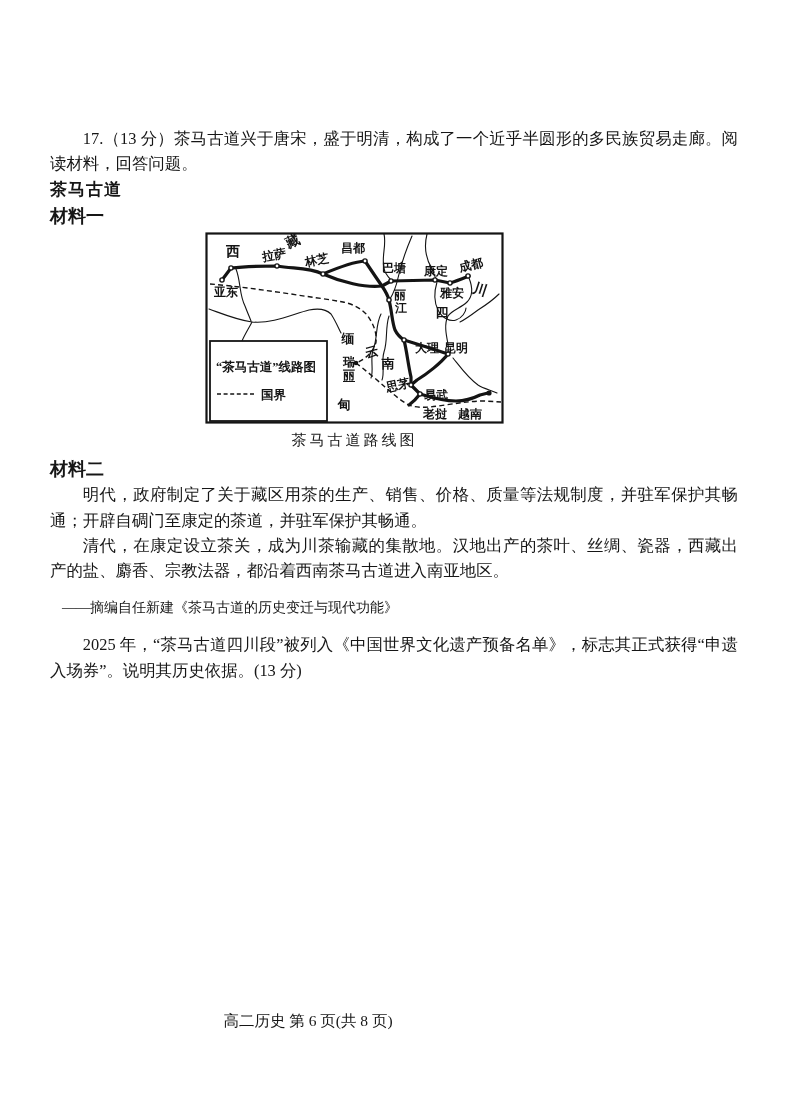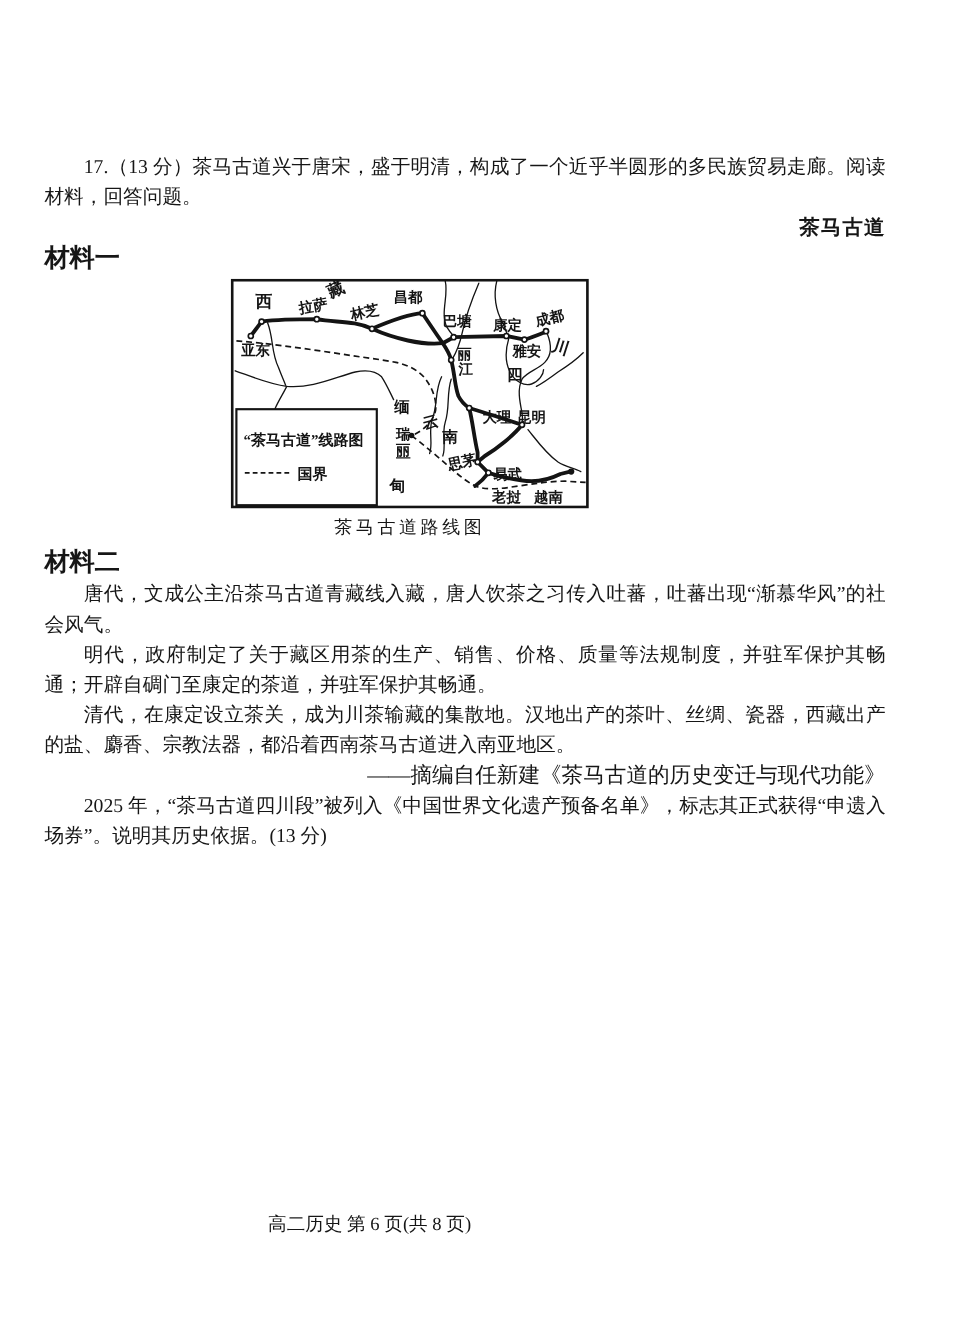--- a/index.html
+++ b/index.html
@@ -1,36 +1,36 @@
 <!DOCTYPE html>
 <html><head>
 <meta charset="utf-8">
 <style>
   html,body{margin:0;padding:0;}
   body{
     width:800px;height:1116px;background:#ffffff;position:relative;overflow:hidden;
     font-family:"Liberation Serif","DejaVu Serif",serif;color:#161616;
   }
-  .content{padding:126px 62px 0 37px;}
+  .content{padding:126px 62px 0 50px;}
   .para{font-size:16.4px;line-height:25.2px;text-align:justify;text-indent:2em;margin:0;}
   .title{
-    text-align:right;font-family:"Liberation Sans","DejaVu Sans",sans-serif;
+    text-align:left;font-family:"Liberation Sans","DejaVu Sans",sans-serif;
     font-weight:bold;font-size:17px;line-height:27px;margin:0;letter-spacing:1px;
   }
   .mat-head{
     font-family:"Liberation Sans","DejaVu Sans",sans-serif;
-    font-weight:bold;font-size:21px;line-height:26px;margin:0;
+    font-weight:bold;font-size:18px;line-height:26px;margin:0;
   }
   .mat-head.second{margin-top:6px;}
   .map-wrap{width:299px;margin:3px 0 0 155px;}
   .map-svg{display:block;}
   .map-caption{
     text-align:center;font-size:15px;letter-spacing:3px;margin-top:6px;line-height:20px;
   }
-  .source-line{font-size:18px;line-height:25.2px;text-align:right;margin:0;}
+  .source-line{font-size:14px;line-height:25.2px;margin:12px;}
   .footer{
     position:absolute;top:1010px;left:0;width:696px;box-sizing:border-box;
     text-align:center;padding-right:80px;font-size:15.5px;line-height:22px;
   }
   .map-label{font-family:"Liberation Serif","DejaVu Serif",serif;font-weight:bold;fill:#141414;}
 </style>
 </head>
 <body>
 
 <div class="content">
@@ -132,21 +132,20 @@
         <text class="map-label" x="11" y="139" font-size="12.5" text-anchor="start">“茶马古道”线路图</text>
         <line x1="12" y1="162" x2="49" y2="162" stroke="#141414" stroke-width="1.5" stroke-dasharray="4 2.6"></line>
         <text class="map-label" x="56" y="167" font-size="12.5" text-anchor="start">国界</text>
       </g>
     </svg>
     <figcaption class="map-caption">茶马古道路线图</figcaption>
   </figure>
 
   <h4 class="mat-head second">材料二</h4>
 
-  <p class="para">唐代，文成公主沿茶马古道青藏线入藏，唐人饮茶之习传入吐蕃，吐蕃出现“渐慕华风”的社会风气。</p>
   <p class="para">明代，政府制定了关于藏区用茶的生产、销售、价格、质量等法规制度，并驻军保护其畅通；开辟自碉门至康定的茶道，并驻军保护其畅通。</p>
   <p class="para">清代，在康定设立茶关，成为川茶输藏的集散地。汉地出产的茶叶、丝绸、瓷器，西藏出产的盐、麝香、宗教法器，都沿着西南茶马古道进入南亚地区。</p>
 
   <p class="source-line">——摘编自任新建《茶马古道的历史变迁与现代功能》</p>
 
   <p class="para">2025 年，“茶马古道四川段”被列入《中国世界文化遗产预备名单》，标志其正式获得“申遗入场券”。说明其历史依据。(13 分)</p>
 
 </div>
 
 <div class="footer">高二历史 第 6 页(共 8 页)</div>

